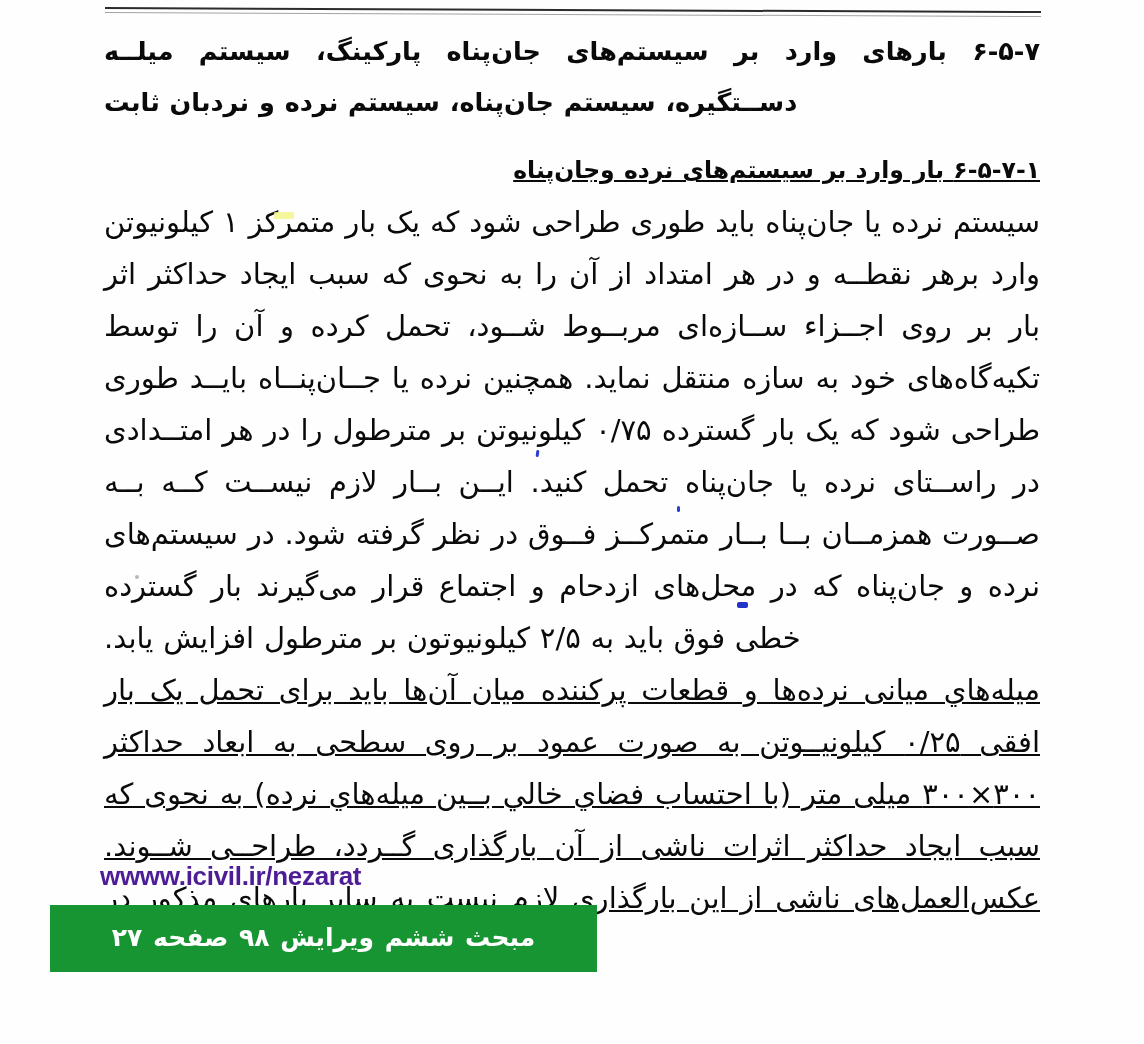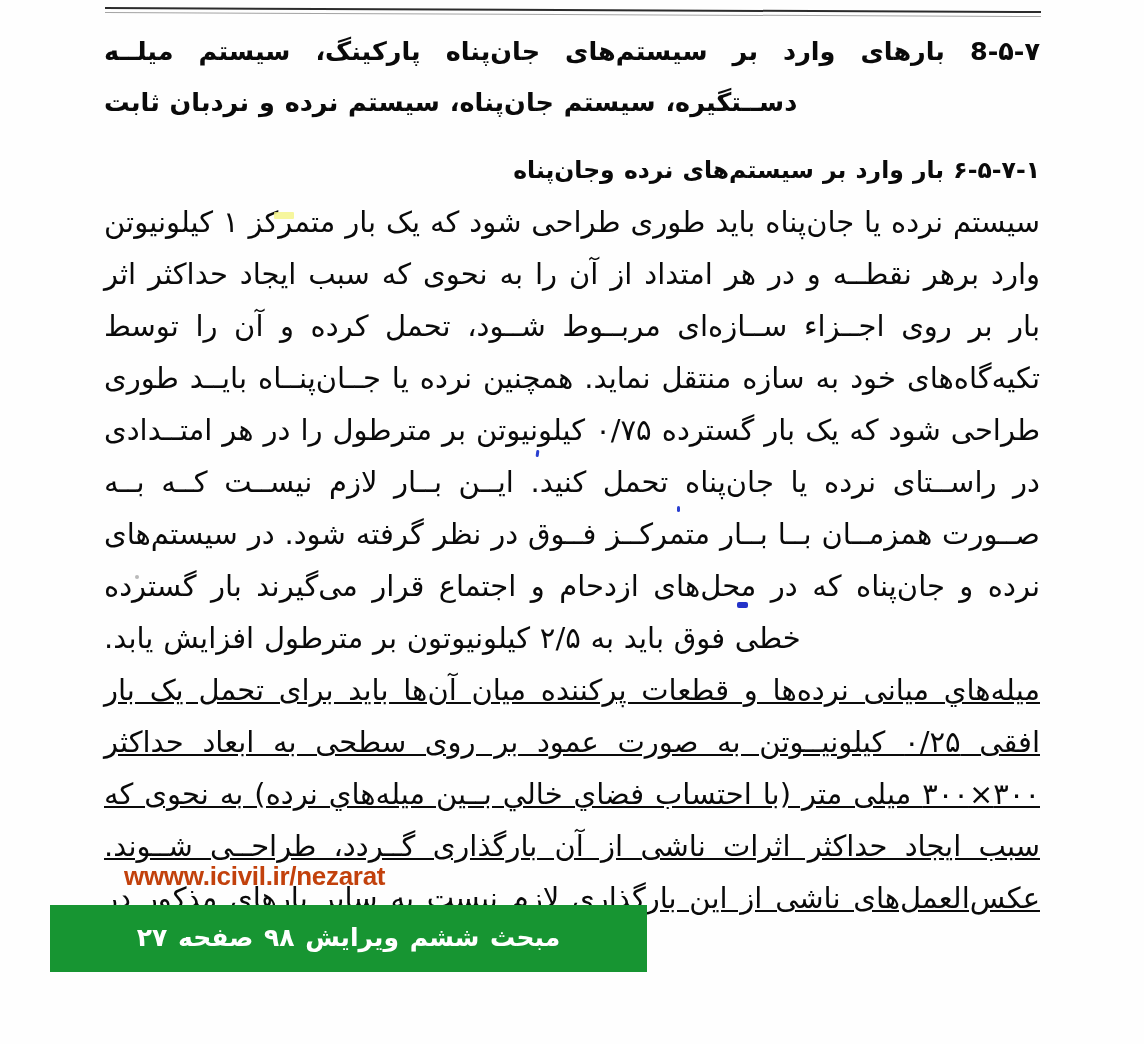--- a/index.html
+++ b/index.html
@@ -65,20 +65,21 @@
     text-align-last: left;
     word-spacing: 1px;
   }
   .h-sub {
     font-size: 23.5px;
     font-weight: bold;
     line-height: 48px;
     margin: 18px 0 2px 0;
     text-align: right;
     word-spacing: 1px;
+    text-decoration: underline;
   }
 
   
   .para {
     font-size: 29px;
     line-height: 52px;
     margin: 0;
     text-align: justify;
     text-align-last: right;
     word-spacing: .5px;
@@ -135,36 +136,36 @@
     top: 575px;
     width: 4px;
     height: 4px;
     background: #b9b9b9;
     border-radius: 50%;
   }
 
   
   .site-url {
     position: absolute;
-    left: 124px;
+    left: 100px;
     top: 861px;
     font-size: 26px;
     font-weight: bold;
     letter-spacing: -0.3px;
     direction: ltr;
-    color: #c2410c;
+    color: #4c1d95;
     font-family: "Liberation Sans", sans-serif;
   }
 
   
   .banner {
     position: absolute;
     left: 50px;
     top: 905px;
-    width: 597px;
+    width: 547px;
     height: 67px;
     background: var(--banner-bg, #179532);
     display: flex;
     align-items: center;
     justify-content: center;
     direction: rtl;
   }
   .banner-text {
     color: #ffffff;
     font-size: 25px;
@@ -178,21 +179,21 @@
 </head>
 <body>
 
 <div id="page">
 
   <div class="top-rule"></div>
   <div class="top-rule thin"></div>
 
   <div class="column">
 
-    <h1 class="h-main">8-۵-۷  بارهای وارد بر سیستم‌های جان‌پناه پارکینگ، سیستم میلــه دســتگیره، سیستم جان‌پناه، سیستم نرده و نردبان ثابت</h1>
+    <h1 class="h-main">۶-۵-۷  بارهای وارد بر سیستم‌های جان‌پناه پارکینگ، سیستم میلــه دســتگیره، سیستم جان‌پناه، سیستم نرده و نردبان ثابت</h1>
 
     <h2 class="h-sub">۶-۵-۷-۱  بار وارد بر سیستم‌های نرده وجان‌پناه</h2>
 
     <p class="para tail-left">سیستم نرده یا جان‌پناه باید طوری طراحی شود که یک بار متمرکز ۱ کیلونیوتن وارد برهر نقطــه و در هر امتداد از آن را به نحوی که سبب ایجاد حداکثر اثر بار بر روی اجــزاء ســازه‌ای مربــوط شــود، تحمل کرده و آن را توسط تکیه‌گاه‌های خود به سازه منتقل نماید. همچنین نرده یا جــان‌پنــاه بایــد طوری طراحی شود که یک بار گسترده ۰/۷۵ کیلونیوتن بر مترطول را در هر امتــدادی در راســتای نرده یا جان‌پناه تحمل کنید. ایــن بــار لازم نیســت کــه بــه صــورت همزمــان بــا بــار متمرکــز فــوق در نظر گرفته شود. در سیستم‌های نرده و جان‌پناه که در محل‌های ازدحام و اجتماع قرار می‌گیرند بار گسترده خطی فوق باید به ۲/۵ کیلونیوتون بر مترطول افزایش یابد.</p>
 
     <p class="para tail-left">میله‌هاي میانی نرده‌ها و قطعات پرکننده میان آن‌ها باید برای تحمل یک بار افقی ۰/۲۵ کیلونیــوتن به صورت عمود بر روی سطحی به ابعاد حداکثر ۳۰۰×۳۰۰ میلی متر (با احتساب فضاي خالي بــین میله‌هاي نرده) به نحوی که سبب ایجاد حداکثر اثرات ناشی از آن بارگذاری گــردد، طراحــی شــوند. عکس‌العمل‌های ناشی از این بارگذاری لازم نیست به سایر بارهای مذکور در این بند اضافه گردد.</p>
 
   </div>
 
   <div class="mark mark-yellow"></div>

